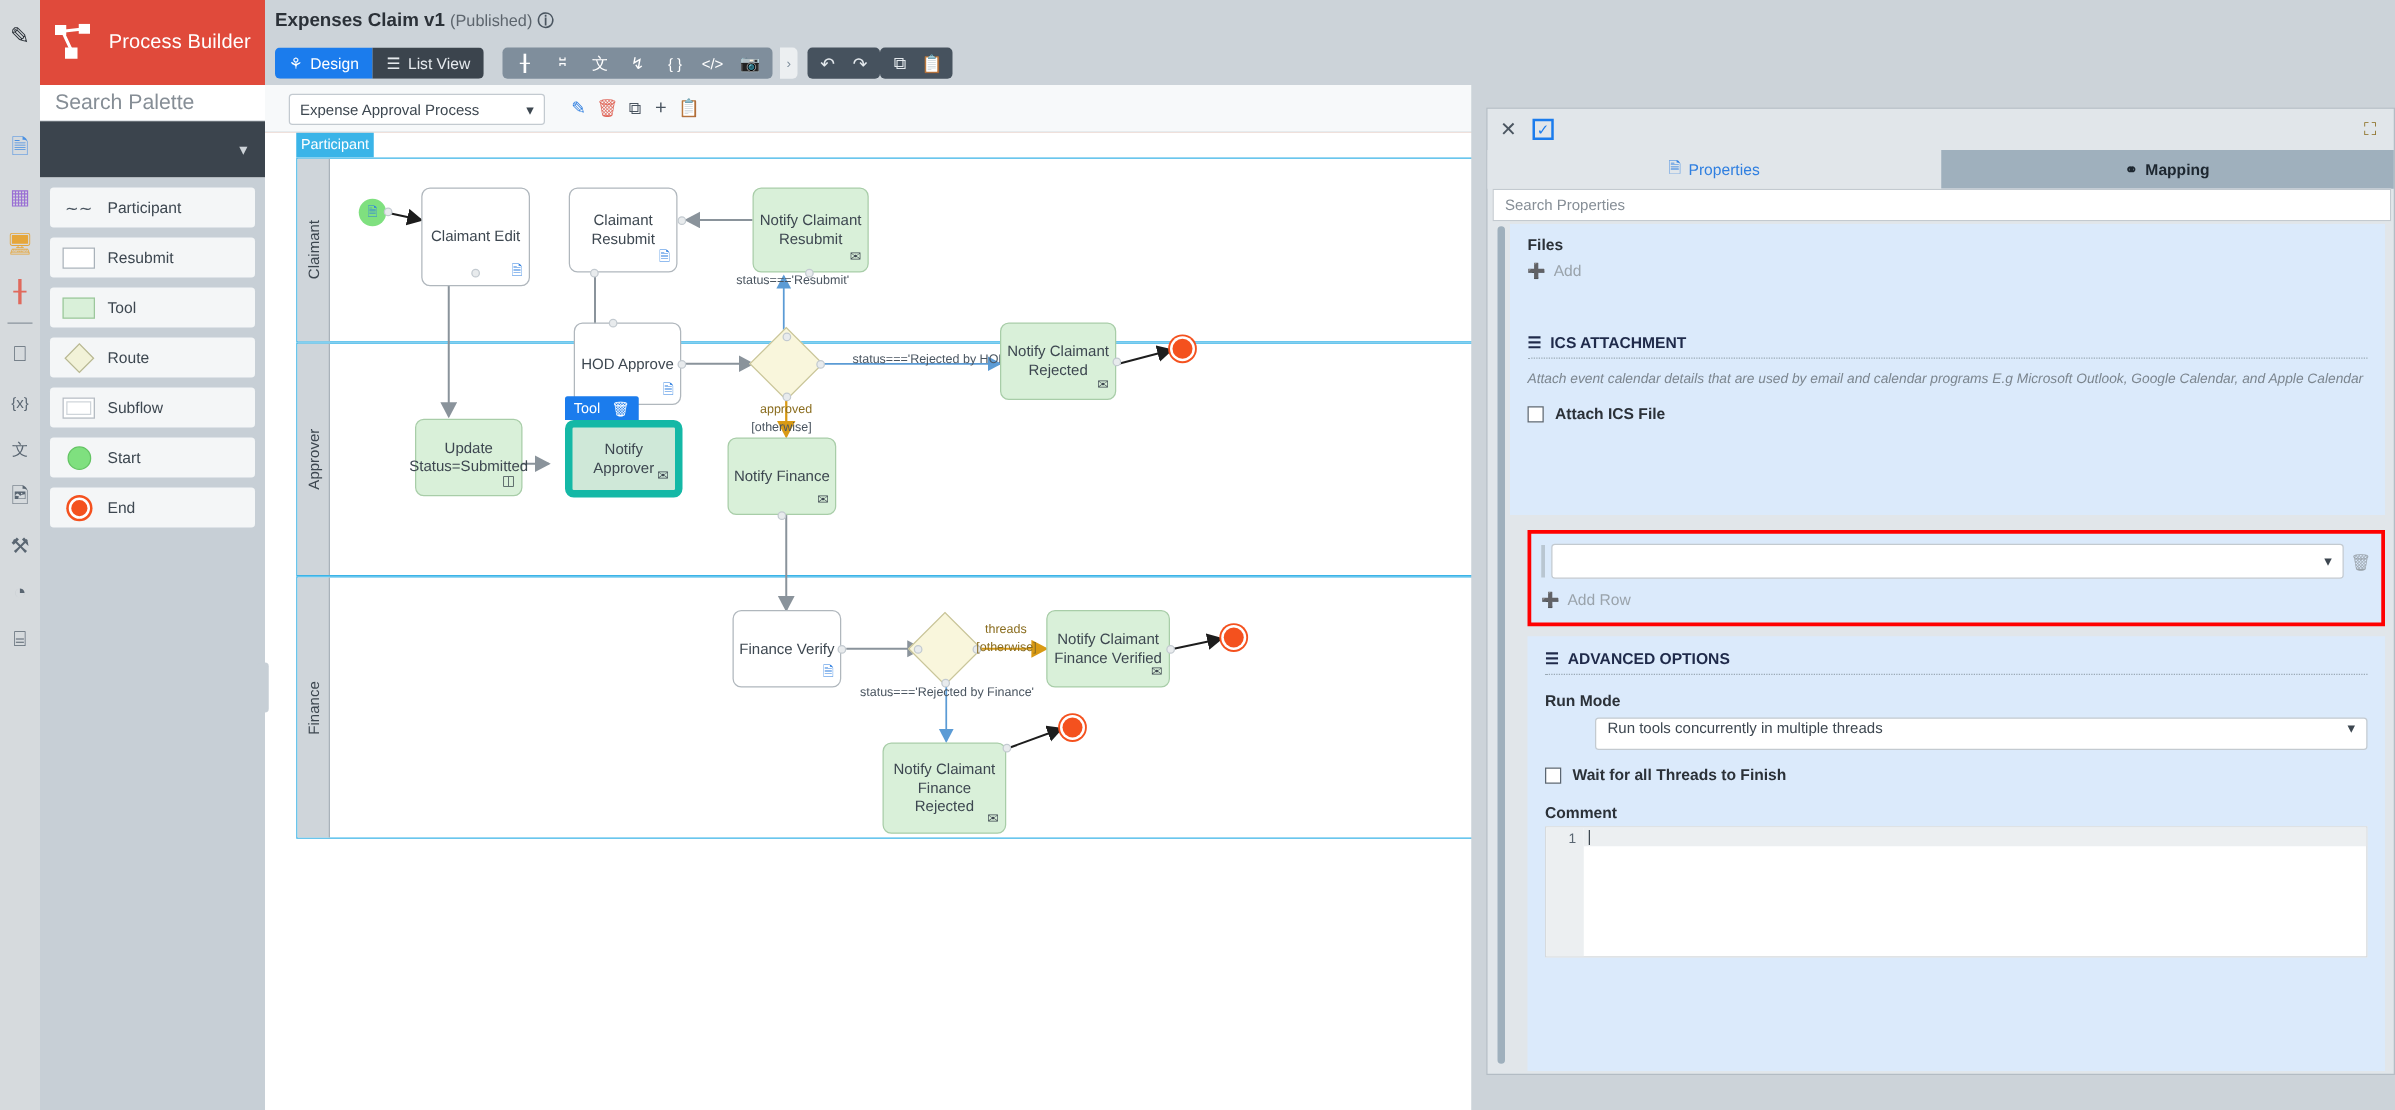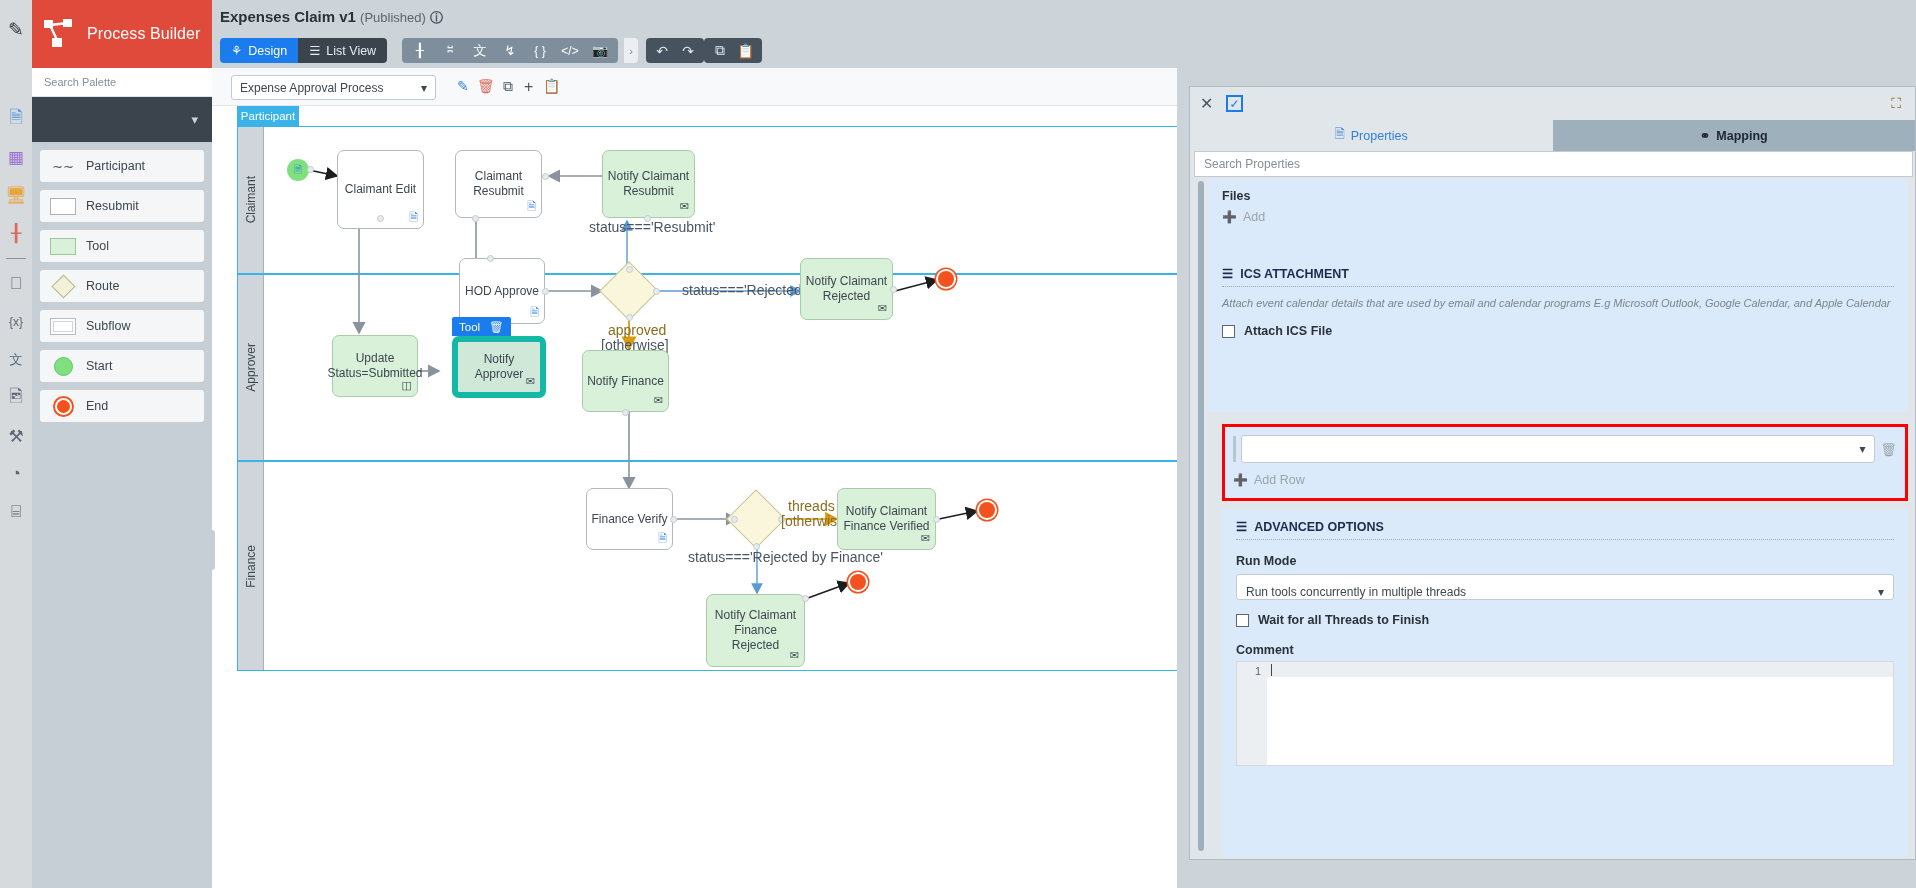--- a/index.html
+++ b/index.html
@@ -30,21 +30,21 @@
     background:#e04a3b; color:#fff; display:flex; align-items:center; gap:9px; padding-left:12px;
   }
   #brand .bt { font-size:16px; letter-spacing:.1px; }
 
   
   #palette-search {
     position:absolute; left:32px; top:68px; width:180px; height:29px;
     background:#fff; border-bottom:1px solid #dfe3e6;
     display:flex; align-items:center; padding-left:12px;
   }
-  #palette-search span { font-size:11px; color:#868e96; }
+  #palette-search span { font-size:17px; color:#868e96; }
 
   #palette-head {
     position:absolute; left:32px; top:97px; width:180px; height:45px;
     background:#3b444d; display:flex; align-items:center; justify-content:flex-end; padding-right:14px;
     cursor:pointer;
   }
   #palette-head .chev { color:#cdd3d8; font-size:13px; }
 
   #palette {
     position:absolute; left:32px; top:142px; width:180px; height:746px;
@@ -173,21 +173,21 @@
   }
   .circ-start {
     position:absolute; width:22px; height:22px; border-radius:50%; background:#7fe07f;
     display:flex; align-items:center; justify-content:center; font-size:10px; color:#2f7fe0;
   }
   .circ-end {
     position:absolute; width:16px; height:16px; border-radius:50%; background:#f4511e;
     box-shadow:0 0 0 2px #fff, 0 0 0 3.5px #f4511e;
   }
   .dot { position:absolute; width:7px; height:7px; border-radius:50%; background:#e8ebed; border:1px solid #c3cad0; }
-  .edge-lbl { position:absolute; font-size:14px; color:#4a5560; white-space:nowrap; }
+  .edge-lbl { position:absolute; font-size:10px; color:#4a5560; white-space:nowrap; }
   .edge-lbl.gold { color:#8a6d1f; }
   .tool-badge {
     position:absolute; background:#1b7ced; color:#fff; font-size:11.5px; height:19px;
     display:flex; align-items:center; gap:9px; padding:0 7px; border-radius:2px 2px 0 0;
   }
 
   
   #rpanel {
     position:absolute; left:1177px; top:0; width:739px; height:888px; background:#ccd3d9;
   }
@@ -239,22 +239,22 @@
   }
   .selbox {
     height:28px; background:#fff; border:1px solid #c3cad0; border-radius:3px;
     display:flex; align-items:center; justify-content:flex-end; padding:0 9px;
     font-size:12px; color:#3d4750; cursor:pointer;
   }
   .trash-ic { color:#9aa3ab; font-size:13px; cursor:pointer; }
 
   .sel-full {
     height:26px; background:#fff; border:1px solid #c3cad0; border-radius:3px;
-    display:flex; align-items:flex-end; justify-content:space-between; padding:0 9px;
-    font-size:12px; color:#3d4750; margin-top:6px; cursor:pointer;
+    display:flex; align-items:flex-start; justify-content:space-between; padding:0 9px;
+    font-size:12px; color:#3d4750; margin-top:6px; cursor:pointer;margin-left:40px;
   }
   #code-ed { margin-top:4px; height:105px; background:#fff; border:1px solid #d6dadd; display:flex; }
   #code-gut { width:30px; background:#eceff1; color:#5a6672; font-size:11px; text-align:right; padding:3px 6px 0 0; }
   #code-area { flex:1; position:relative; }
   #code-line1 { position:absolute; left:0; top:0; width:100%; height:15px; background:#eceff1; }
   #code-caret { position:absolute; left:4px; top:2px; width:1px; height:12px; background:#3d4750; }
 </style>
 </head>
 <body>
 

